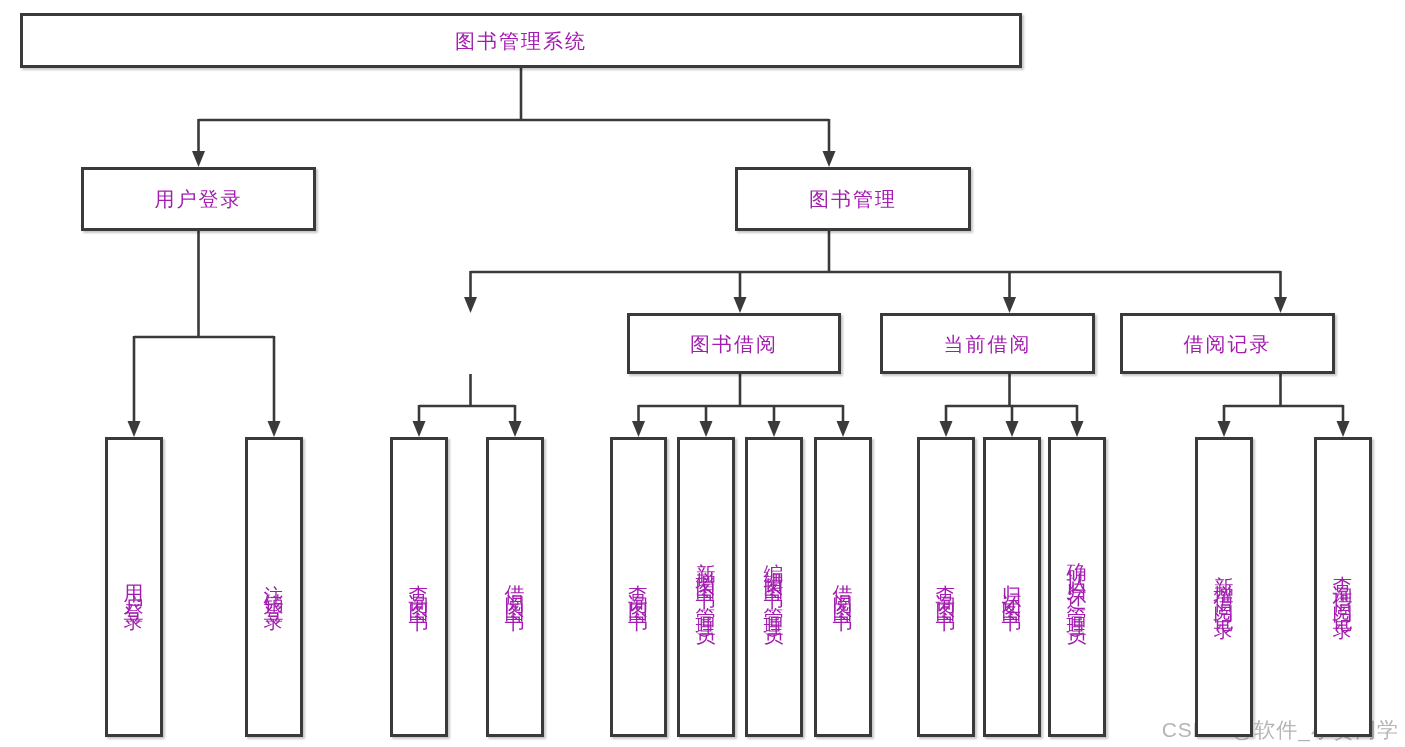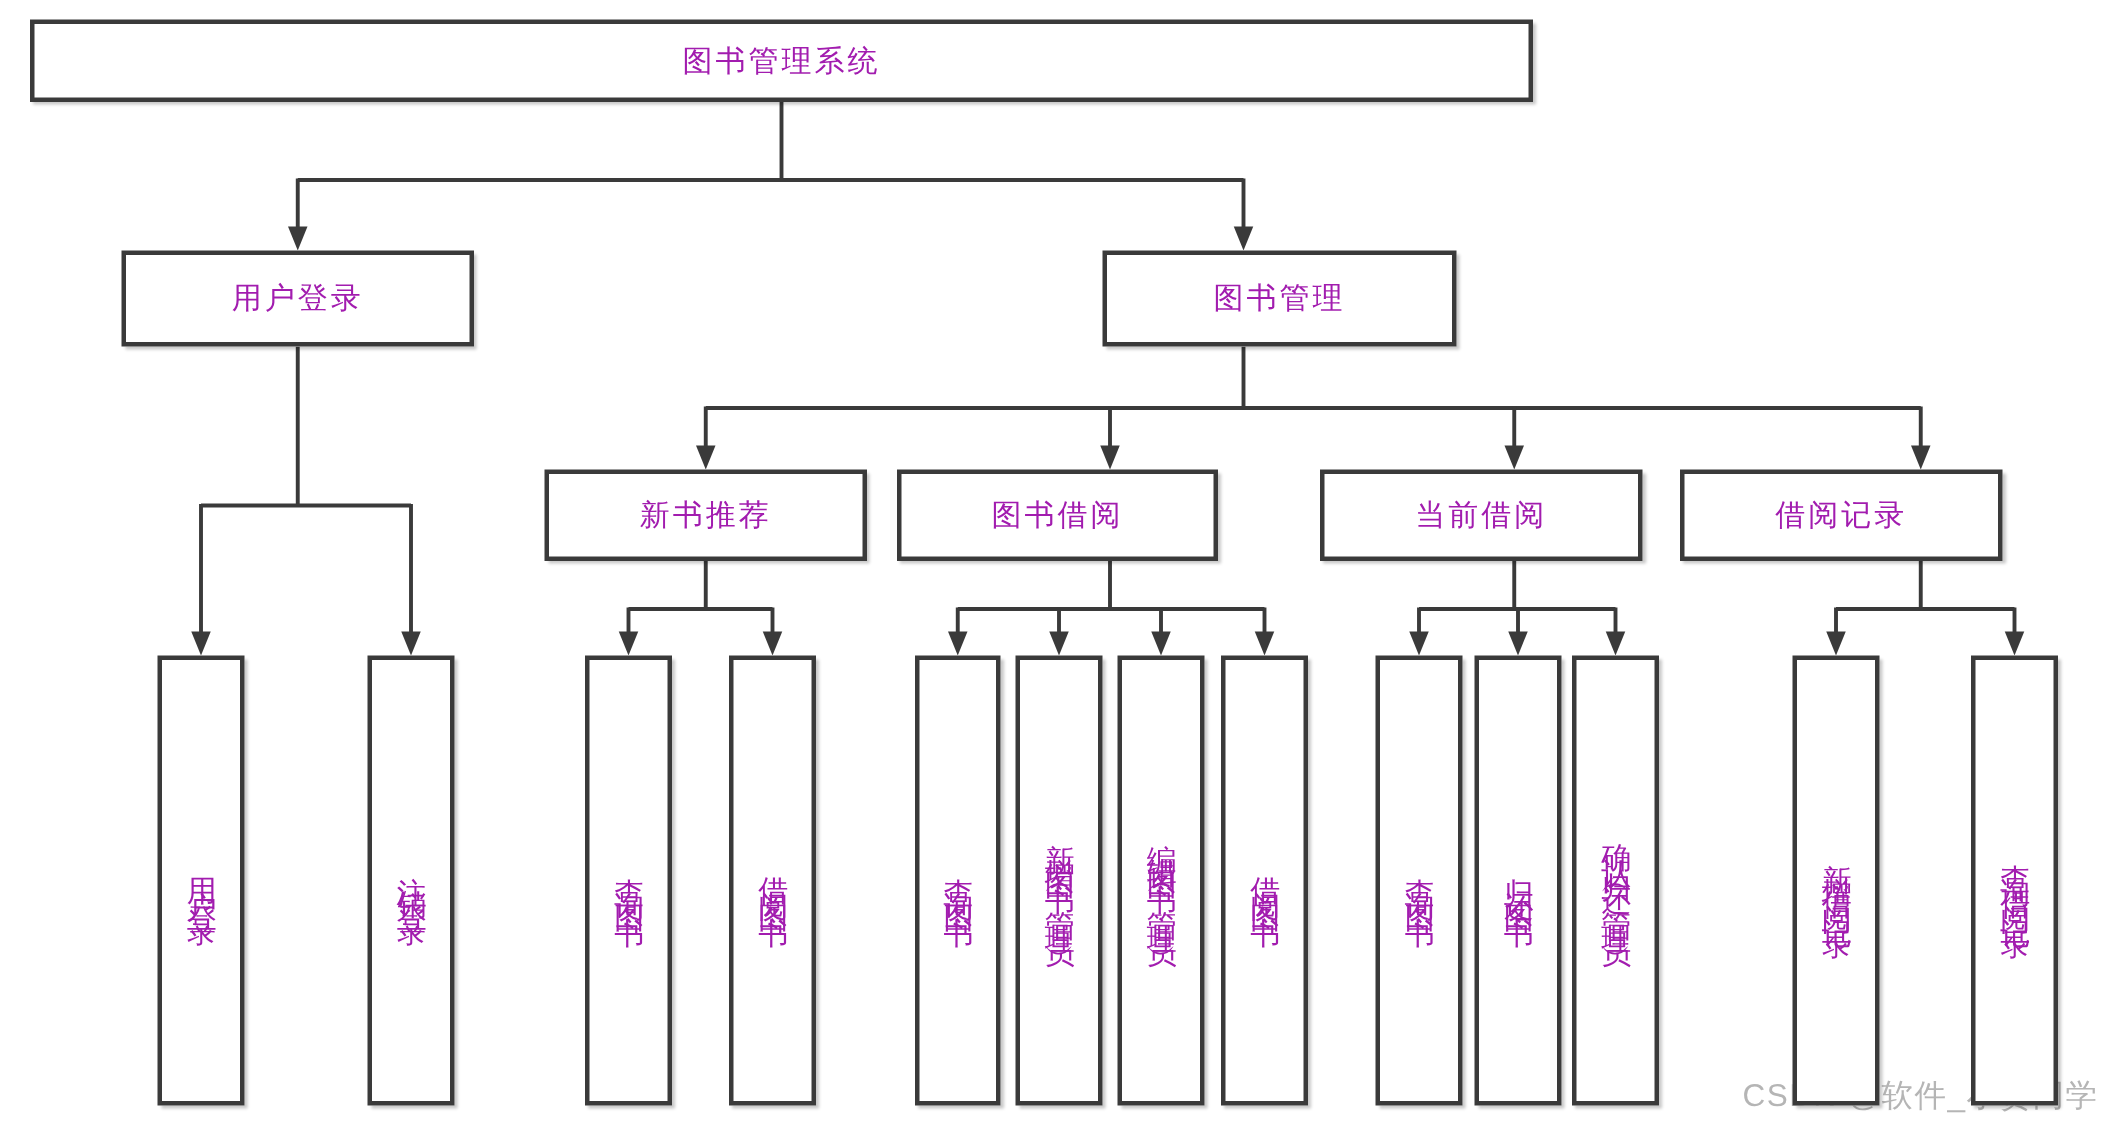--- a/index.html
+++ b/index.html
@@ -133,24 +133,21 @@
     </div>
     <div class="node" style="left: 711px; top: 167px; width: 236px; height: 64px; margin-left: 24px;">
       <span class="lbl">图书管理</span>
     </div>
     <div class="node vertical" style="left: 105px; top: 437px; width: 58px; height: 300px;">
       <span class="lbl">用户登录</span>
     </div>
     <div class="node vertical" style="left: 245px; top: 437px; width: 58px; height: 300px;">
       <span class="lbl">注销登录</span>
     </div>
-    <div class="node" style="left: 363px; top: 313px; width: 215px; height: 61px;">
-      <span class="lbl">新书推荐</span>
-    </div>
-    <div class="node" style="left: 598px; top: 313px; width: 214px; height: 61px;">
+    <div class="node" style="left: 627px; top: 313px; width: 214px; height: 61px;">
       <span class="lbl">图书借阅</span>
     </div>
     <div class="node" style="left: 880px; top: 313px; width: 215px; height: 61px;">
       <span class="lbl">当前借阅</span>
     </div>
     <div class="node" style="left: 1120px; top: 313px; width: 215px; height: 61px;">
       <span class="lbl">借阅记录</span>
     </div>
     <div class="node vertical" style="left: 390px; top: 437px; width: 58px; height: 300px;">
       <span class="lbl">查询图书</span>

